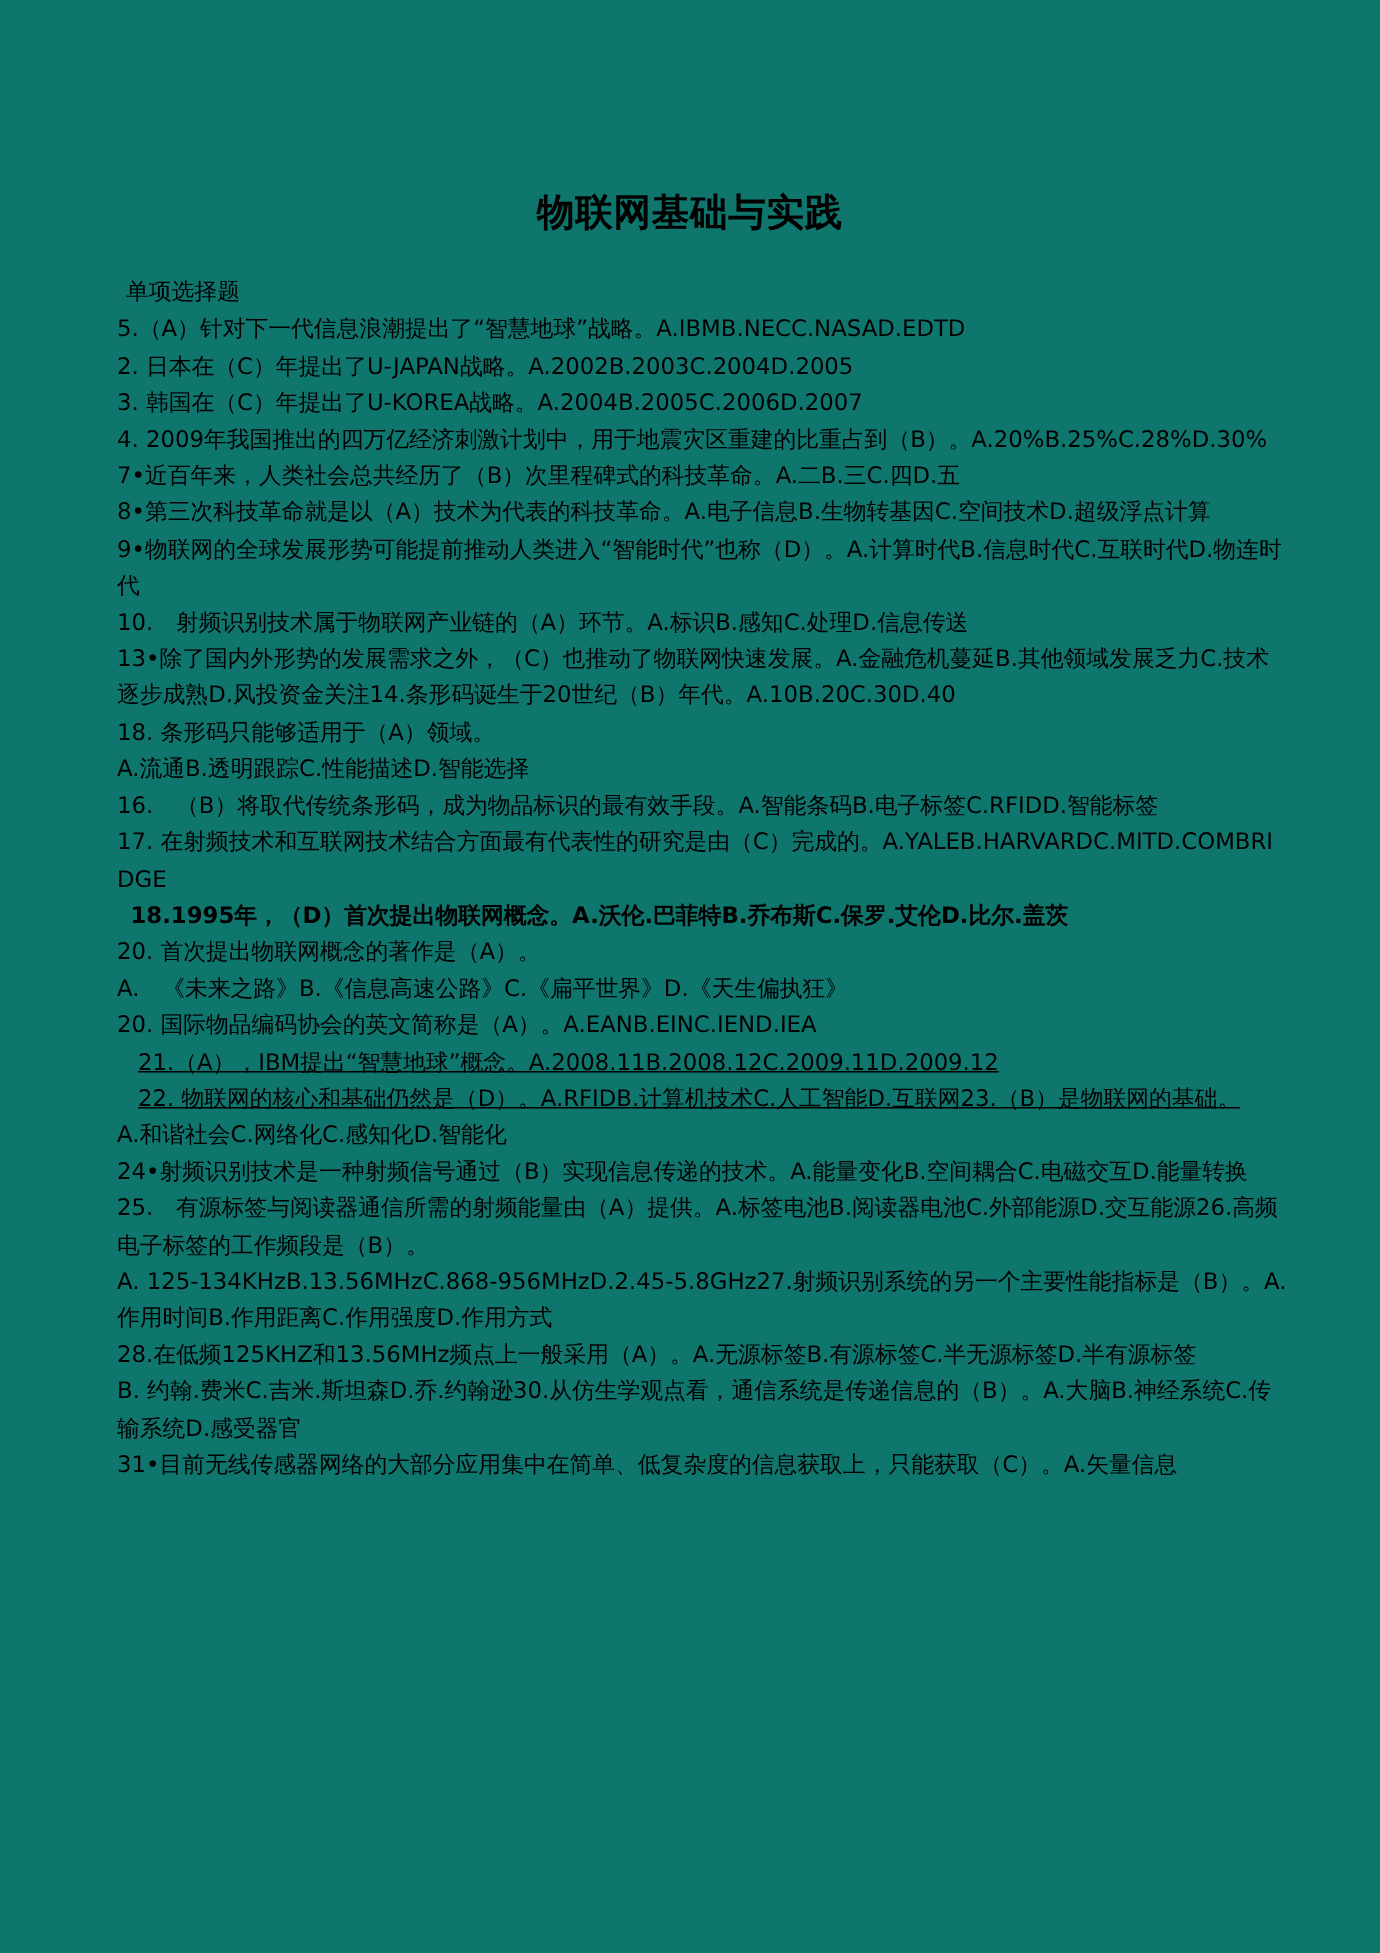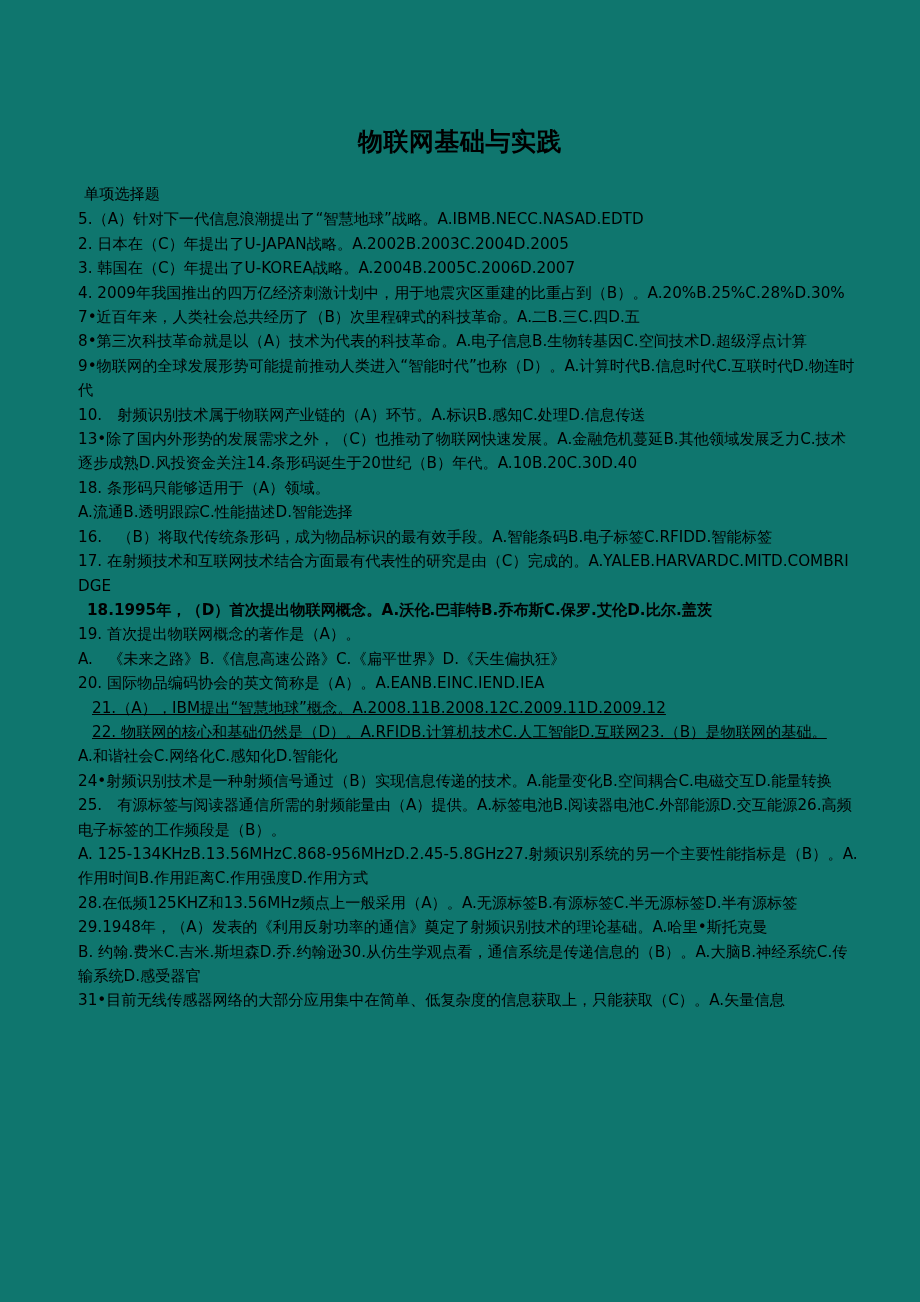--- a/index.html
+++ b/index.html
@@ -76,28 +76,27 @@
     <p class="para ind-1">7•近百年来，人类社会总共经历了（B）次里程碑式的科技革命。A.二B.三C.四D.五</p>
     <p class="para ind-1">8•第三次科技革命就是以（A）技术为代表的科技革命。A.电子信息B.生物转基因C.空间技术D.超级浮点计算</p>
     <p class="para ind-1">9•物联网的全球发展形势可能提前推动人类进入“智能时代”也称（D）。A.计算时代B.信息时代C.互联时代D.物连时代</p>
     <p class="para ind-1">10.　射频识别技术属于物联网产业链的（A）环节。A.标识B.感知C.处理D.信息传送</p>
     <p class="para ind-1">13•除了国内外形势的发展需求之外，（C）也推动了物联网快速发展。A.金融危机蔓延B.其他领域发展乏力C.技术逐步成熟D.风投资金关注14.条形码诞生于20世纪（B）年代。A.10B.20C.30D.40</p>
     <p class="para ind-1">18. 条形码只能够适用于（A）领域。</p>
     <p class="para ind-1">A.流通B.透明跟踪C.性能描述D.智能选择</p>
     <p class="para ind-1">16.　（B）将取代传统条形码，成为物品标识的最有效手段。A.智能条码B.电子标签C.RFIDD.智能标签</p>
     <p class="para ind-1">17. 在射频技术和互联网技术结合方面最有代表性的研究是由（C）完成的。A.YALEB.HARVARDC.MITD.COMBRIDGE</p>
     <p class="para ind-2">18.1995年，（D）首次提出物联网概念。A.沃伦.巴菲特B.乔布斯C.保罗.艾伦D.比尔.盖茨</p>
-    <p class="para ind-1">19. 首次提出物联网概念的著作是（A）。</p>
+    <p class="para ind-1">20. 首次提出物联网概念的著作是（A）。</p>
     <p class="para ind-1">A.　《未来之路》B.《信息高速公路》C.《扁平世界》D.《天生偏执狂》</p>
     <p class="para ind-1">20. 国际物品编码协会的英文简称是（A）。A.EANB.EINC.IEND.IEA</p>
     <p class="para ind-3">21.（A），IBM提出“智慧地球”概念。A.2008.11B.2008.12C.2009.11D.2009.12</p>
     <p class="para ind-3">22. 物联网的核心和基础仍然是（D）。A.RFIDB.计算机技术C.人工智能D.互联网23.（B）是物联网的基础。</p>
     <p class="para ind-1">A.和谐社会C.网络化C.感知化D.智能化</p>
     <p class="para ind-1">24•射频识别技术是一种射频信号通过（B）实现信息传递的技术。A.能量变化B.空间耦合C.电磁交互D.能量转换</p>
     <p class="para ind-1">25.　有源标签与阅读器通信所需的射频能量由（A）提供。A.标签电池B.阅读器电池C.外部能源D.交互能源26.高频电子标签的工作频段是（B）。</p>
     <p class="para ind-1">A. 125-134KHzB.13.56MHzC.868-956MHzD.2.45-5.8GHz27.射频识别系统的另一个主要性能指标是（B）。A.作用时间B.作用距离C.作用强度D.作用方式</p>
     <p class="para ind-1">28.在低频125KHZ和13.56MHz频点上一般采用（A）。A.无源标签B.有源标签C.半无源标签D.半有源标签</p>
-    <p class="para ind-1">29.1948年，（A）发表的《利用反射功率的通信》奠定了射频识别技术的理论基础。A.哈里•斯托克曼</p>
     <p class="para ind-1">B. 约翰.费米C.吉米.斯坦森D.乔.约翰逊30.从仿生学观点看，通信系统是传递信息的（B）。A.大脑B.神经系统C.传输系统D.感受器官</p>
     <p class="para ind-1">31•目前无线传感器网络的大部分应用集中在简单、低复杂度的信息获取上，只能获取（C）。A.矢量信息</p>
 
   </div>
 </div>
 
 </body></html>

